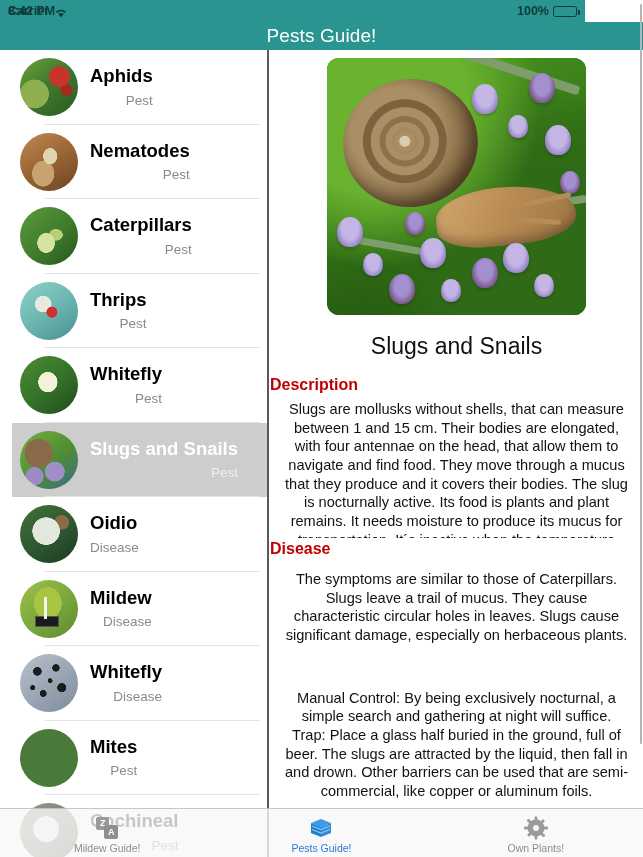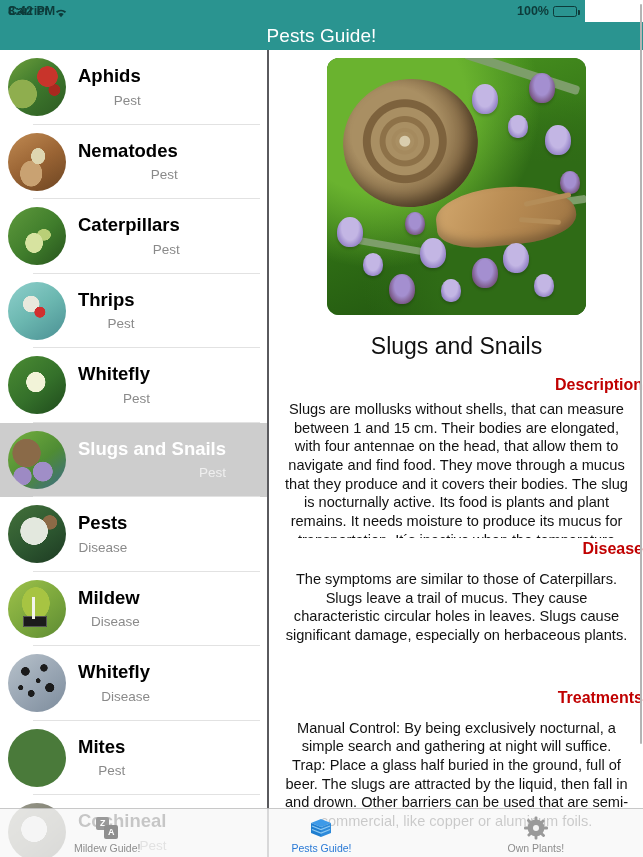--- a/index.html
+++ b/index.html
@@ -56,20 +56,21 @@
     letter-spacing: 0.1px;
   }
 
   
   .master {
     position: absolute;
     top: 50px; left: 0;
     width: 268px; height: 807px;
     background: #ffffff;
     overflow: hidden;
+    padding-left: 12px;
   }
   .master-divider {
     position: absolute; top: 50px; left: 267px;
     width: 2px; height: 807px;
     background: #5a5a5e;
     z-index: 6;
   }
   .row {
     position: relative;
     height: 74.5px;
@@ -254,26 +255,25 @@
   .flower.dark { background: radial-gradient(ellipse at 50% 40%, #a48fd0 0 40%, #6f4a74 80%, #5c2f4e 100%); }
 
   .detail-title {
     text-align: center;
     font-size: 23px;
     color: #111111;
     margin-top: 18px;
     margin-bottom: 16px;
   }
   .section-head {
-    text-align: right;
+    text-align: left;
     font-size: 16px;
     font-weight: bold;
     color: #c00000;
     margin-bottom: 6px;
-    padding-left: 20px;
   }
   .para {
     text-align: center;
     font-size: 14.6px;
     line-height: 1.28;
     color: #121212;
     padding: 0 14px;
   }
   .desc-clip {
     height: 138px;
@@ -394,21 +394,21 @@
         <div class="thumb t-slugs"></div>
         <div class="row-text">
           <div class="row-title">Slugs and Snails</div>
           <div class="row-sub">Pest</div>
         </div>
         <div class="row-sep"></div>
       </div>
       <div class="row">
         <div class="thumb t-oidio"></div>
         <div class="row-text">
-          <div class="row-title">Pests</div>
+          <div class="row-title">Oidio</div>
           <div class="row-sub">Disease</div>
         </div>
         <div class="row-sep"></div>
       </div>
       <div class="row">
         <div class="thumb t-mildew"></div>
         <div class="row-text">
           <div class="row-title">Mildew</div>
           <div class="row-sub">Disease</div>
         </div>
@@ -481,21 +481,20 @@
         <div class="para">Slugs are mollusks without shells, that can measure between 1 and 15 cm. Their bodies are elongated, with four antennae on the head,  that allow them to navigate and find food. They move through a mucus that they produce and it covers their bodies. The slug is nocturnally active. Its food is plants and plant remains. It needs moisture to produce its mucus for transportation. It´s inactive when the temperature goes below 5 degrees.</div>
       </div>
     </div>
 
     <div class="sym-block">
       <div class="section-head">Disease</div>
       <div class="para sym-para">The symptoms are similar to those of Caterpillars. Slugs leave a trail of mucus. They cause characteristic circular holes in leaves.  Slugs cause significant damage, especially on herbaceous plants.</div>
     </div>
 
     <div class="treat-block">
-      <div class="section-head">Treatments</div>
       <div class="para treat-para">Manual Control: By being exclusively nocturnal, a simple search and gathering at night will suffice. Trap: Place a glass half buried in the ground, full of beer. The slugs are attracted by the liquid, then fall in and drown. Other barriers can be used that are semi-commercial, like copper or aluminum foils.</div>
     </div>
   </div>
 
   <div class="tabbar">
 
     <div class="tab">
       <div class="tab-icon ico-za">
         <div class="sq1">
             <span>Z</span>

